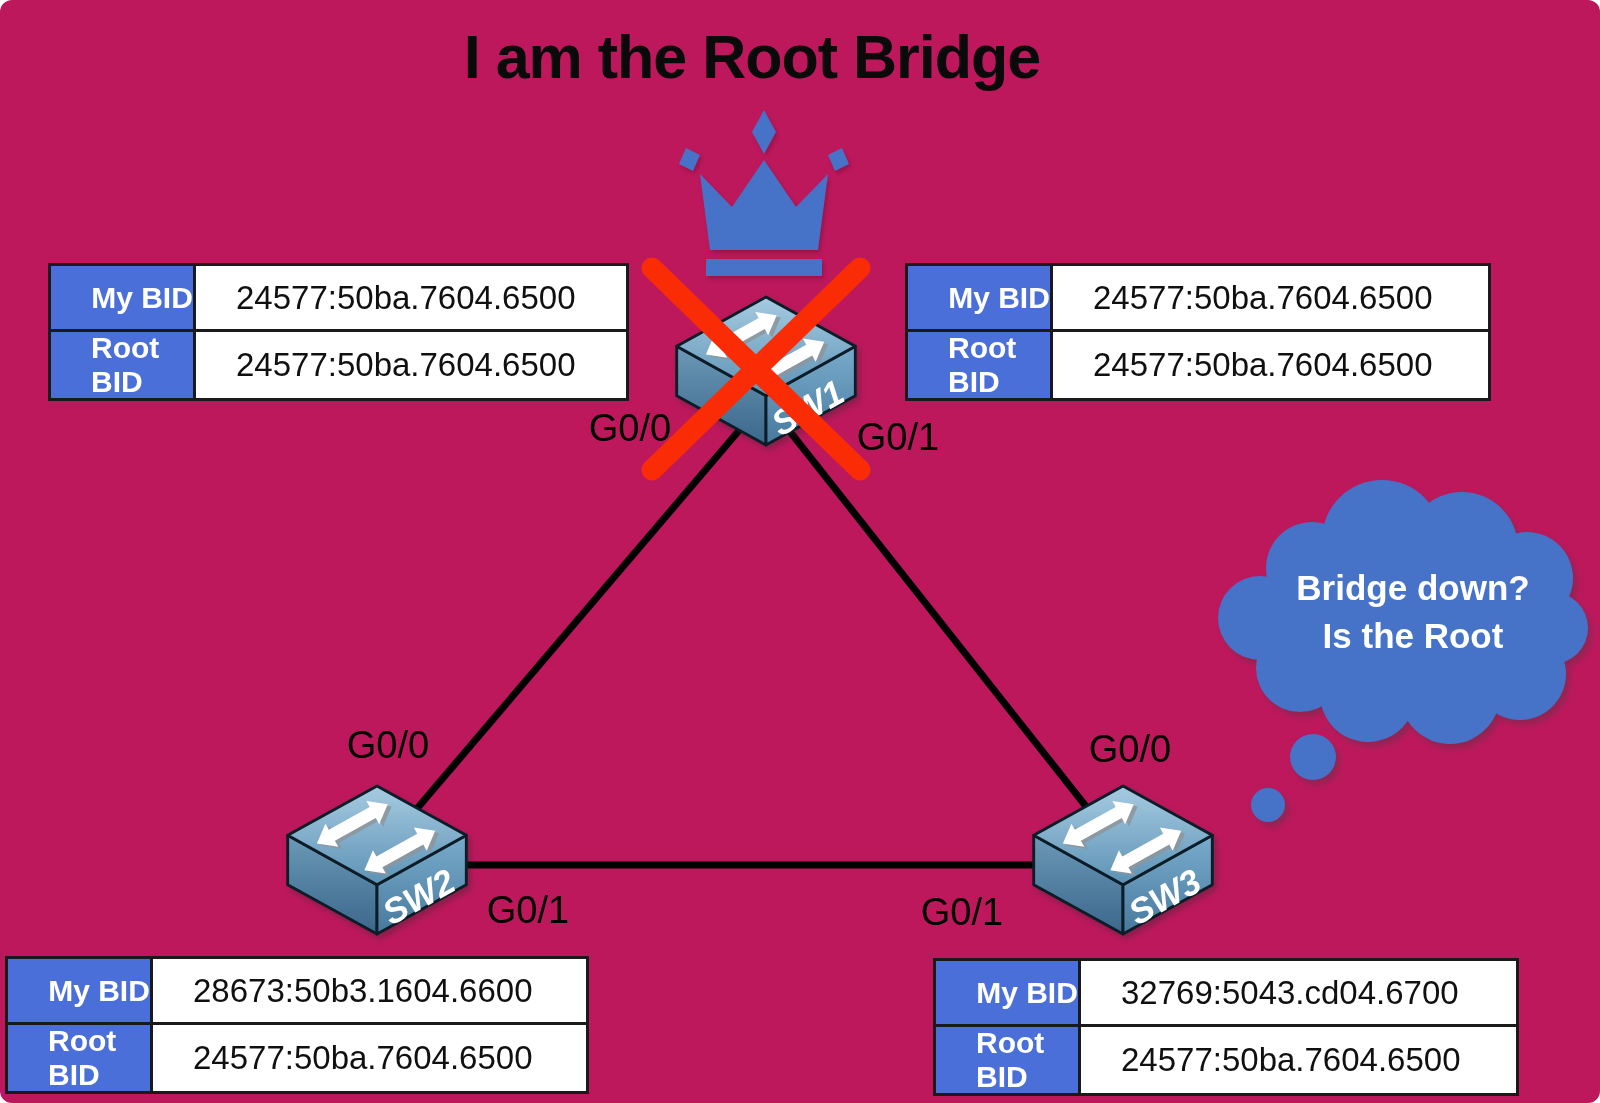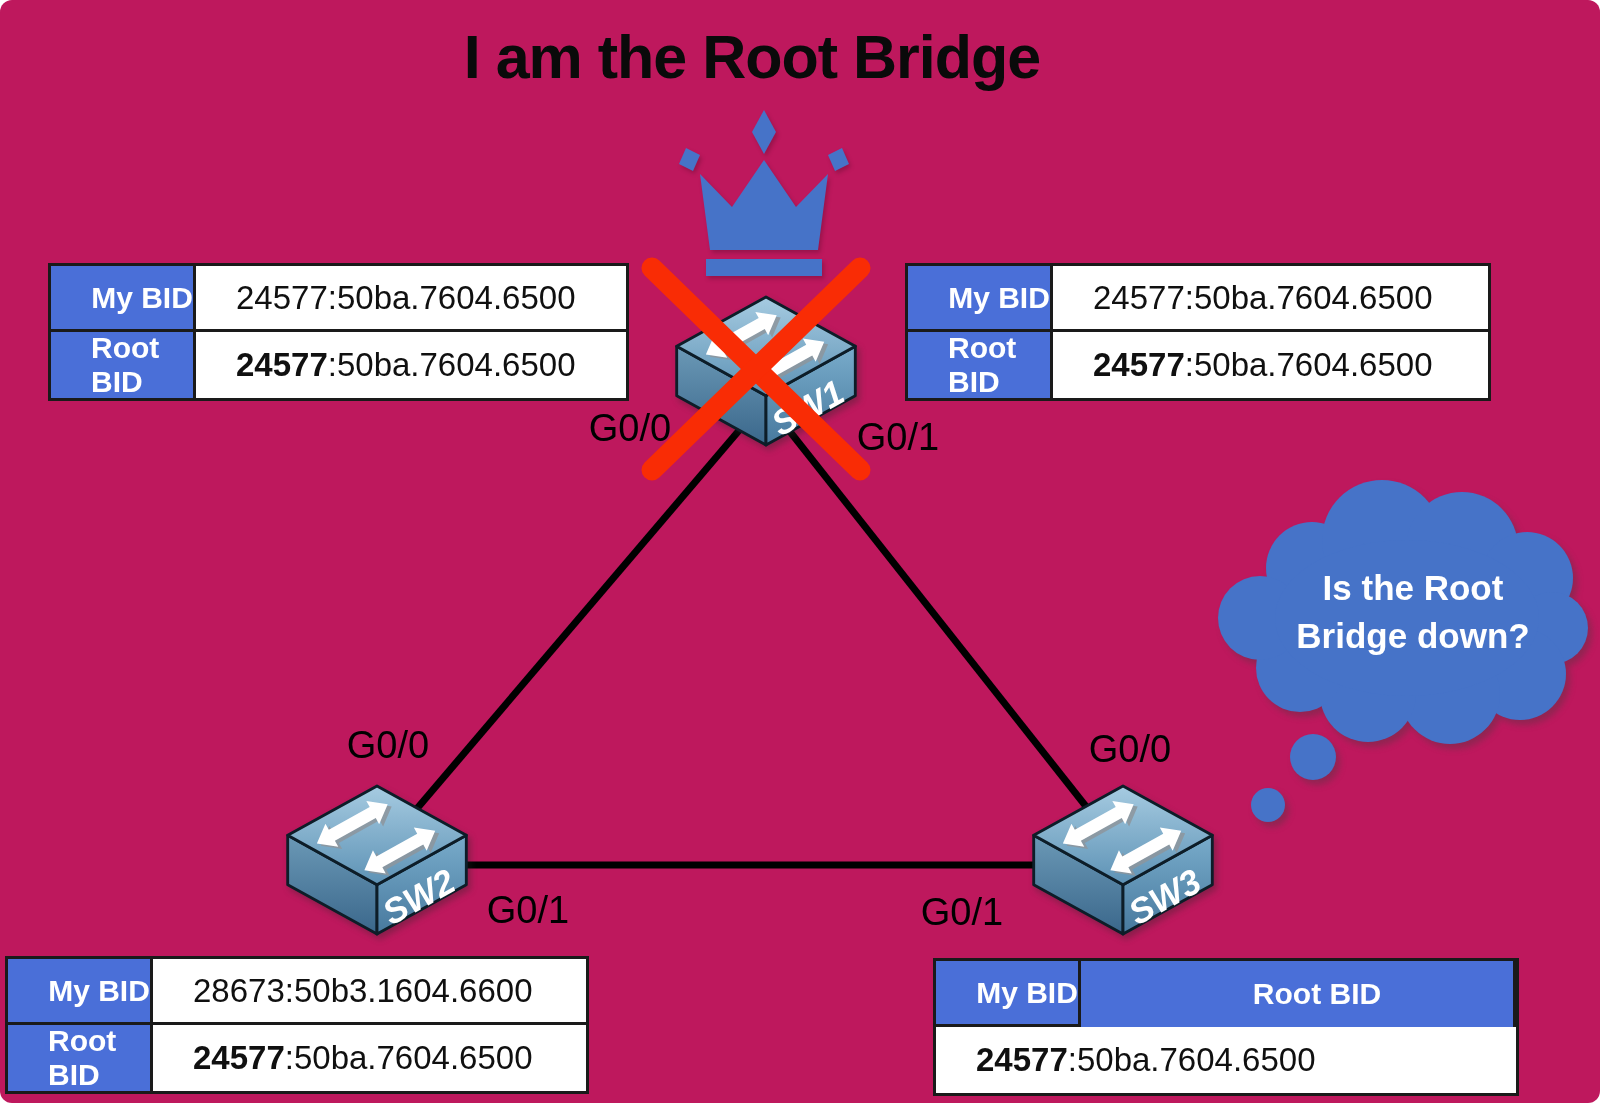--- a/index.html
+++ b/index.html
@@ -36,21 +36,21 @@
   .bid-table{
     position:absolute;z-index:4;display:grid;background:#fff;
     grid-template-columns:145px 1fr;grid-template-rows:66px 66px;
     border:3px solid #1a1a1a;
   }
   .cell{display:flex;align-items:center;}
   .cell.h{background:#4A6FD8;color:#fff;font-weight:700;font-size:30px;
     justify-content:center;border-right:3px solid #1a1a1a;padding-left:40px;}
   .cell.v{font-size:33px;color:#101010;padding-left:40px;white-space:nowrap;}
   .cell.r1{border-bottom:3px solid #1a1a1a;}
-  .cell.v b{font-weight:700;}
+  .cell.v b{font-weight:400;}
   
   .port{position:absolute;transform:translate(-50%,-50%);z-index:4;
     font-size:38px;font-weight:400;color:#000;white-space:nowrap;}
   
   .cloud{position:absolute;left:1212px;top:478px;width:385px;height:350px;z-index:2;
     filter:drop-shadow(4px 5px 3px rgba(60,60,60,.35));}
   .cloud circle,.cloud ellipse{fill:#4673C8;}
   .thought-text{
     position:absolute;left:1413px;top:612px;transform:translate(-50%,-50%);z-index:3;
     color:#fff;font-weight:700;font-size:35px;line-height:48px;text-align:center;white-space:nowrap;
@@ -189,20 +189,24 @@
       </div>
     <div class="cell h">Root BID</div>
     <div class="cell v">
         <b>24577</b>
         <span>:50ba.7604.6500</span>
       </div>
   </div>
 
   <div class="bid-table" style="left:933px;top:958px;width:580px">
     <div class="cell h r1">My BID</div>
+    <div class="cell v r1">
+        <b></b>
+        <span>32769:5043.cd04.6700</span>
+      </div>
     <div class="cell h">Root BID</div>
     <div class="cell v">
         <b>24577</b>
         <span>:50ba.7604.6500</span>
       </div>
   </div>
 
   <svg class="cloud" viewBox="0 0 385 350">
     <circle cx="100" cy="90" r="46"></circle>
     <circle cx="170" cy="62" r="60"></circle>
@@ -212,17 +216,17 @@
     <circle cx="308" cy="196" r="46"></circle>
     <circle cx="238" cy="216" r="50"></circle>
     <circle cx="156" cy="216" r="48"></circle>
     <circle cx="88" cy="190" r="44"></circle>
     <circle cx="48" cy="140" r="42"></circle>
     <ellipse cx="195" cy="140" rx="132" ry="78"></ellipse>
     <circle cx="101" cy="279" r="23"></circle>
     <circle cx="56" cy="327" r="17"></circle>
   </svg>
   <div class="thought-text">
+    <span>Bridge down?</span>
     <span>Is the Root</span>
-    <span>Bridge down?</span>
   </div>
 
 </div>
 
 </body></html>

